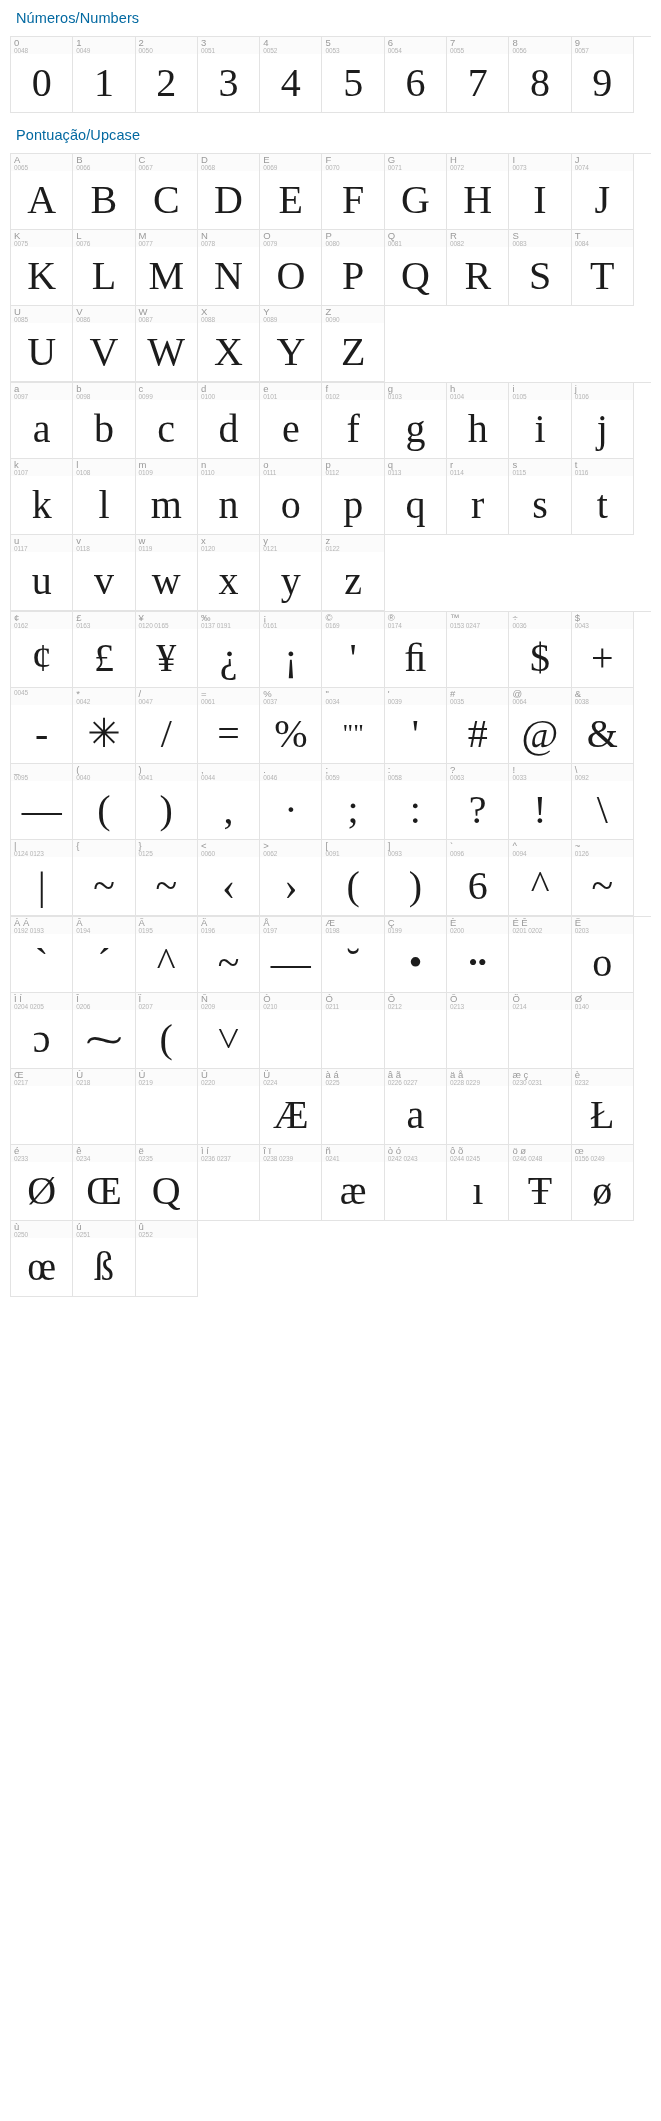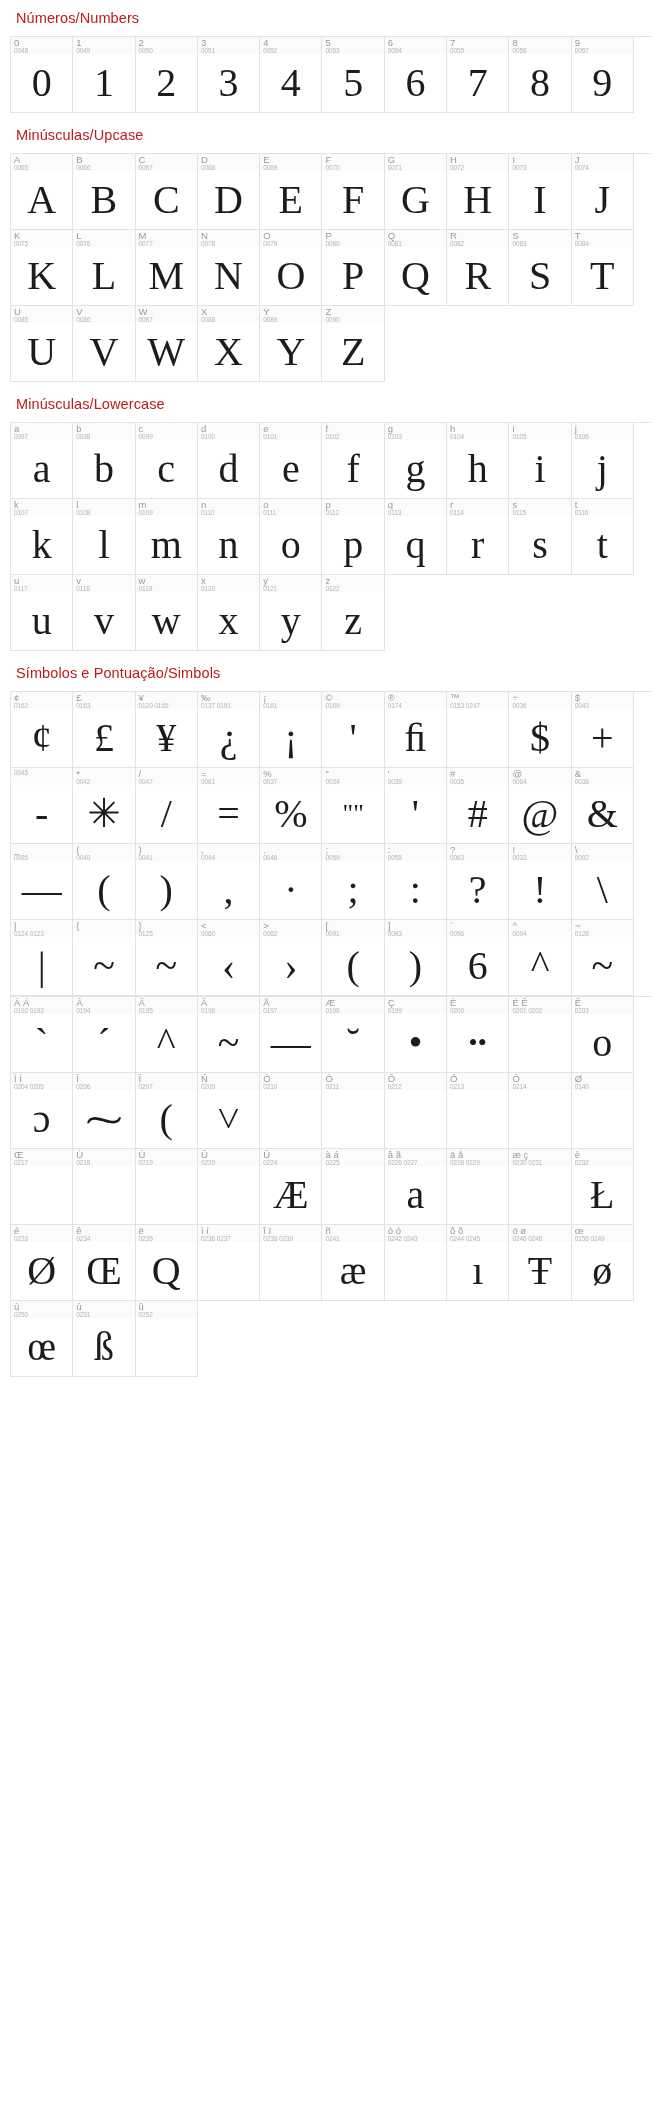--- a/index.html
+++ b/index.html
@@ -13,21 +13,21 @@
     color: #333;
     -webkit-font-smoothing: antialiased;
   }
   .page {
     width: 661px;
     box-sizing: border-box;
     padding: 0 10px 30px 10px;
   }
   .section-title {
     font-size: 14.5px;
-    color: #b91c1c;
+    color: #0369a1;
     font-weight: normal;
     margin: 0;
     padding: 14px 0 10px 6px;
     letter-spacing: 0.1px;
   }
   .section:first-child .section-title {
     padding-top: 10px;
   }
   .grid {
     display: flex;
@@ -155,21 +155,21 @@
         <div class="cell">
           <div class="meta">
             <span class="ch">9</span>
             <span class="code">0057</span>
           </div>
           <div class="glyph">9</div>
         </div>
       </div>
     </div>
     <div class="section">
-      <div class="section-title">Minúsculas/Upcase</div>
+      <div class="section-title">Pontuação/Upcase</div>
       <div class="grid">
         <div class="cell">
           <div class="meta">
             <span class="ch">A</span>
             <span class="code">0065</span>
           </div>
           <div class="glyph">A</div>
         </div>
         <div class="cell">
           <div class="meta">
@@ -342,21 +342,20 @@
         <div class="cell">
           <div class="meta">
             <span class="ch">Z</span>
             <span class="code">0090</span>
           </div>
           <div class="glyph">Z</div>
         </div>
       </div>
     </div>
     <div class="section">
-      <div class="section-title">Minúsculas/Lowercase</div>
       <div class="grid">
         <div class="cell">
           <div class="meta">
             <span class="ch">a</span>
             <span class="code">0097</span>
           </div>
           <div class="glyph">a</div>
         </div>
         <div class="cell">
           <div class="meta">
@@ -529,21 +528,20 @@
         <div class="cell">
           <div class="meta">
             <span class="ch">z</span>
             <span class="code">0122</span>
           </div>
           <div class="glyph">z</div>
         </div>
       </div>
     </div>
     <div class="section">
-      <div class="section-title">Símbolos e Pontuação/Simbols</div>
       <div class="grid">
         <div class="cell">
           <div class="meta">
             <span class="ch">¢</span>
             <span class="code">0162</span>
           </div>
           <div class="glyph">¢</div>
         </div>
         <div class="cell">
           <div class="meta">

